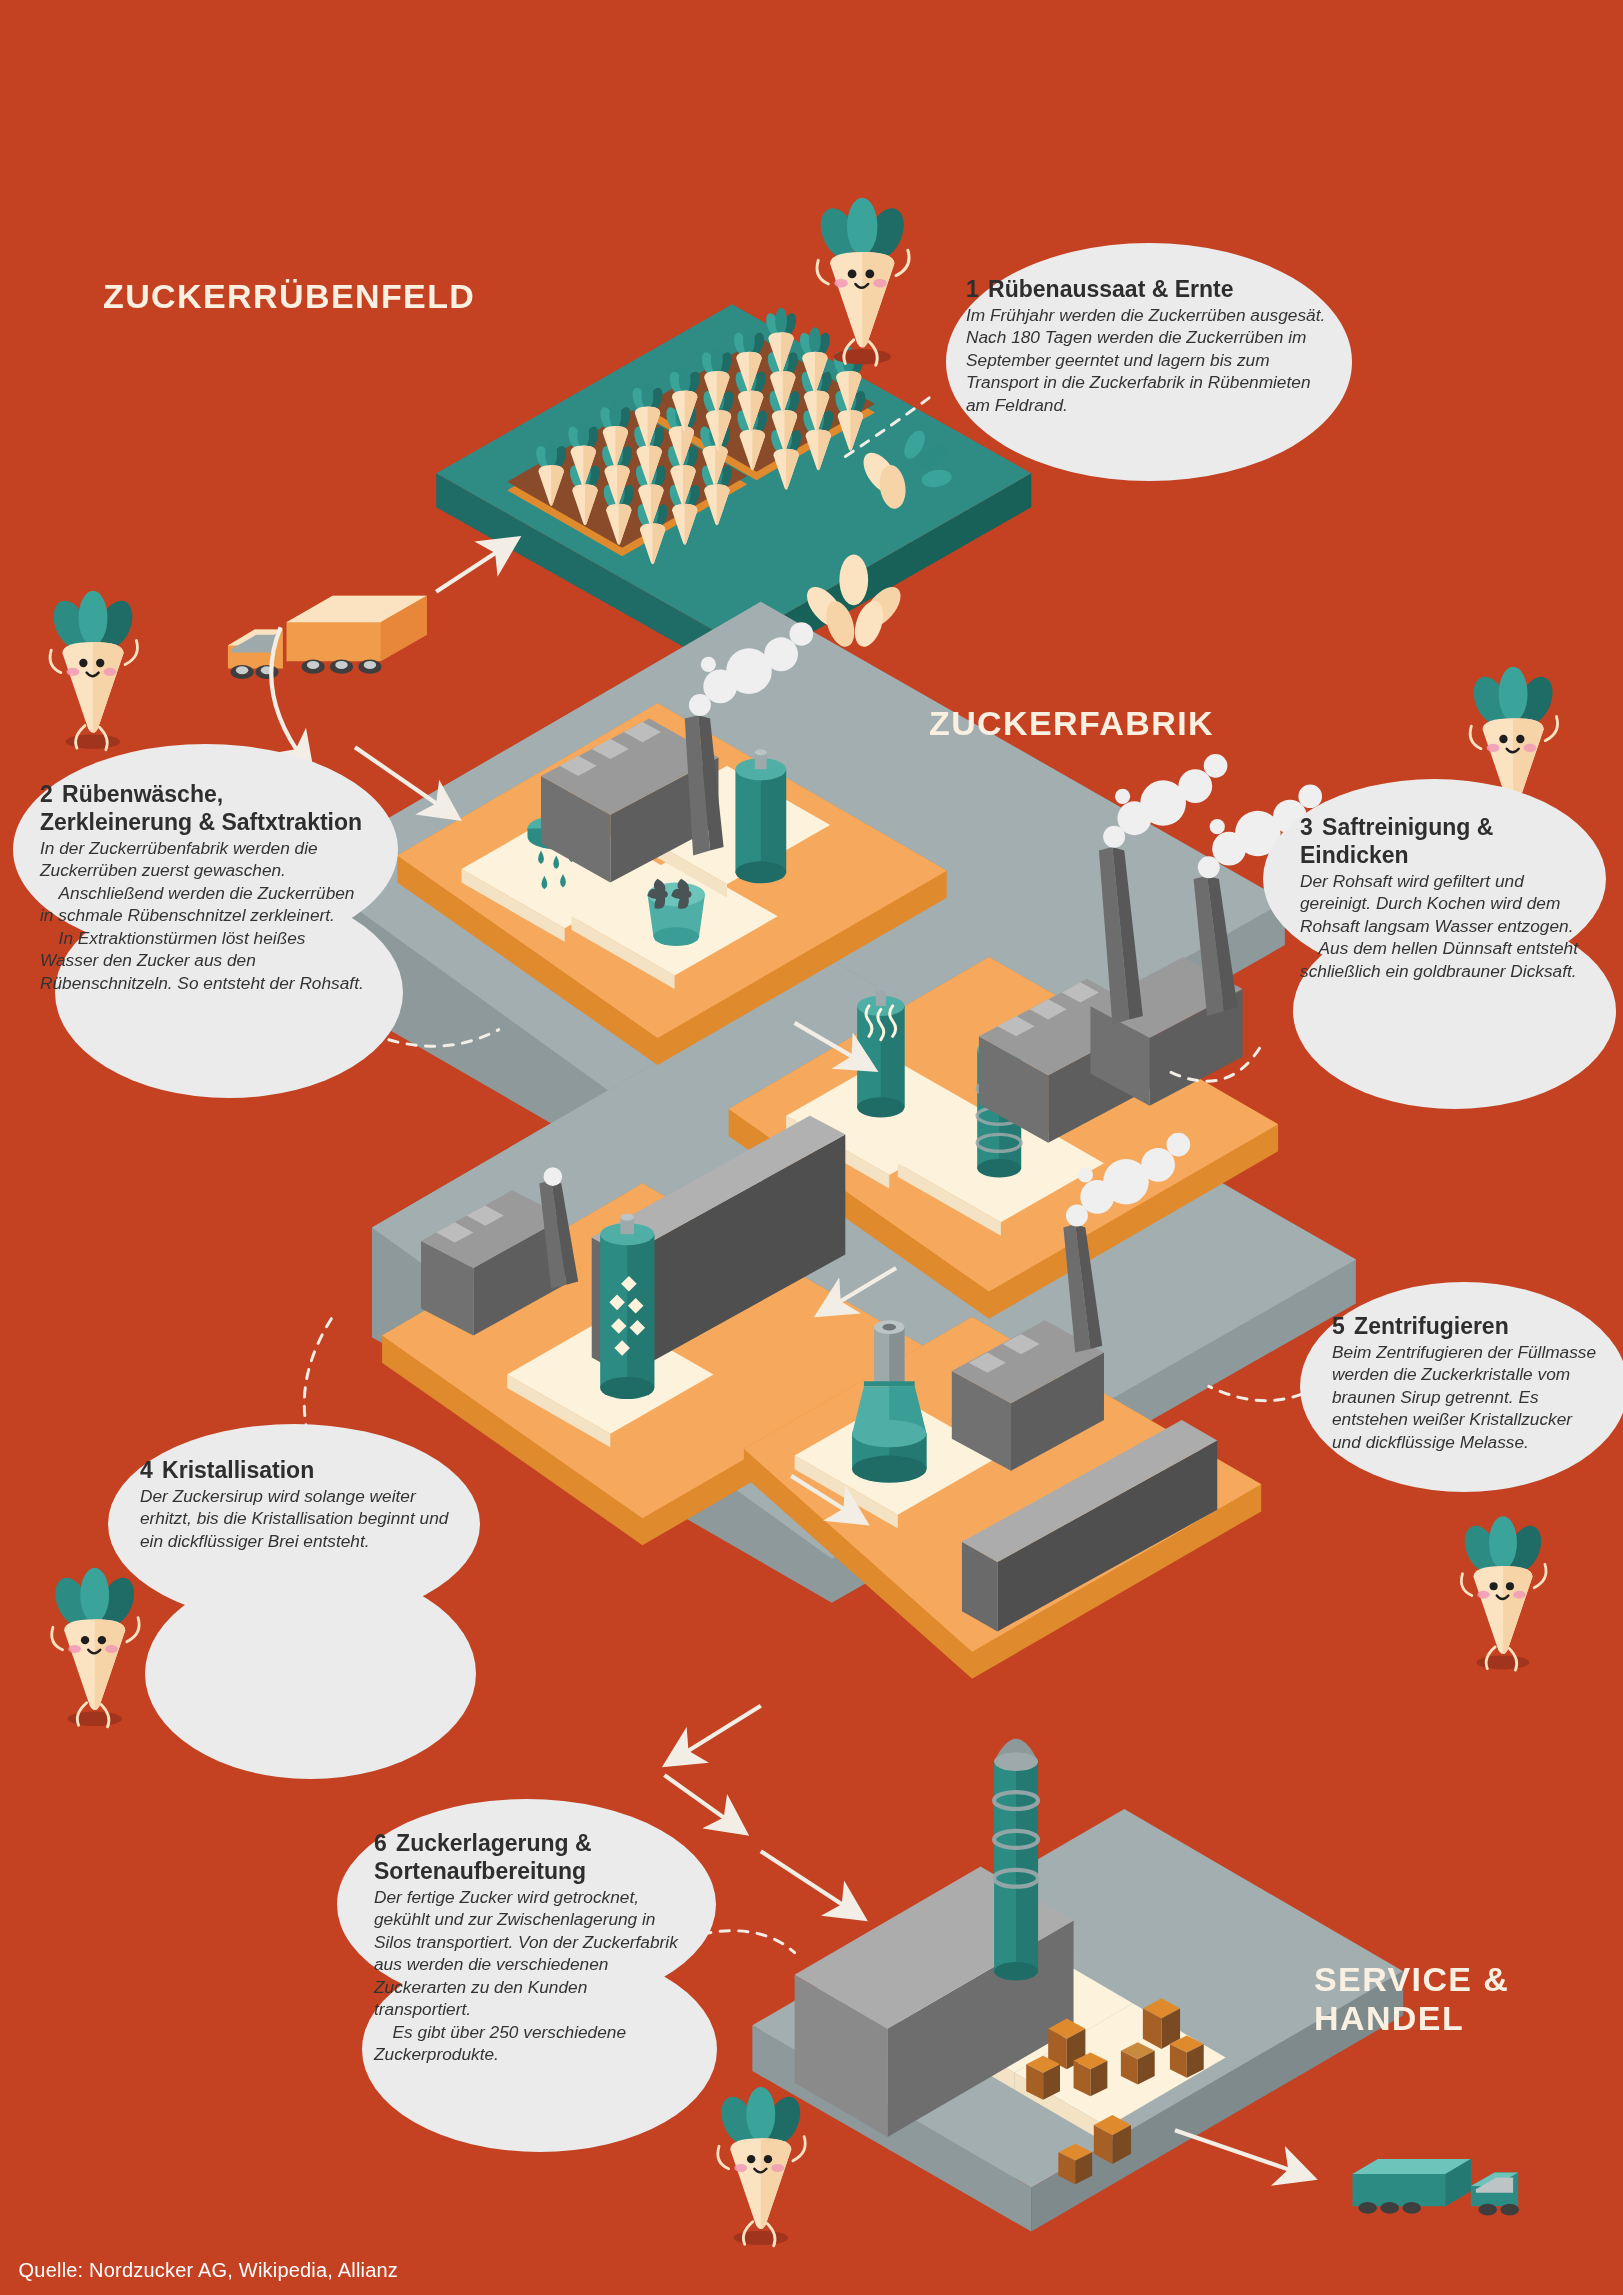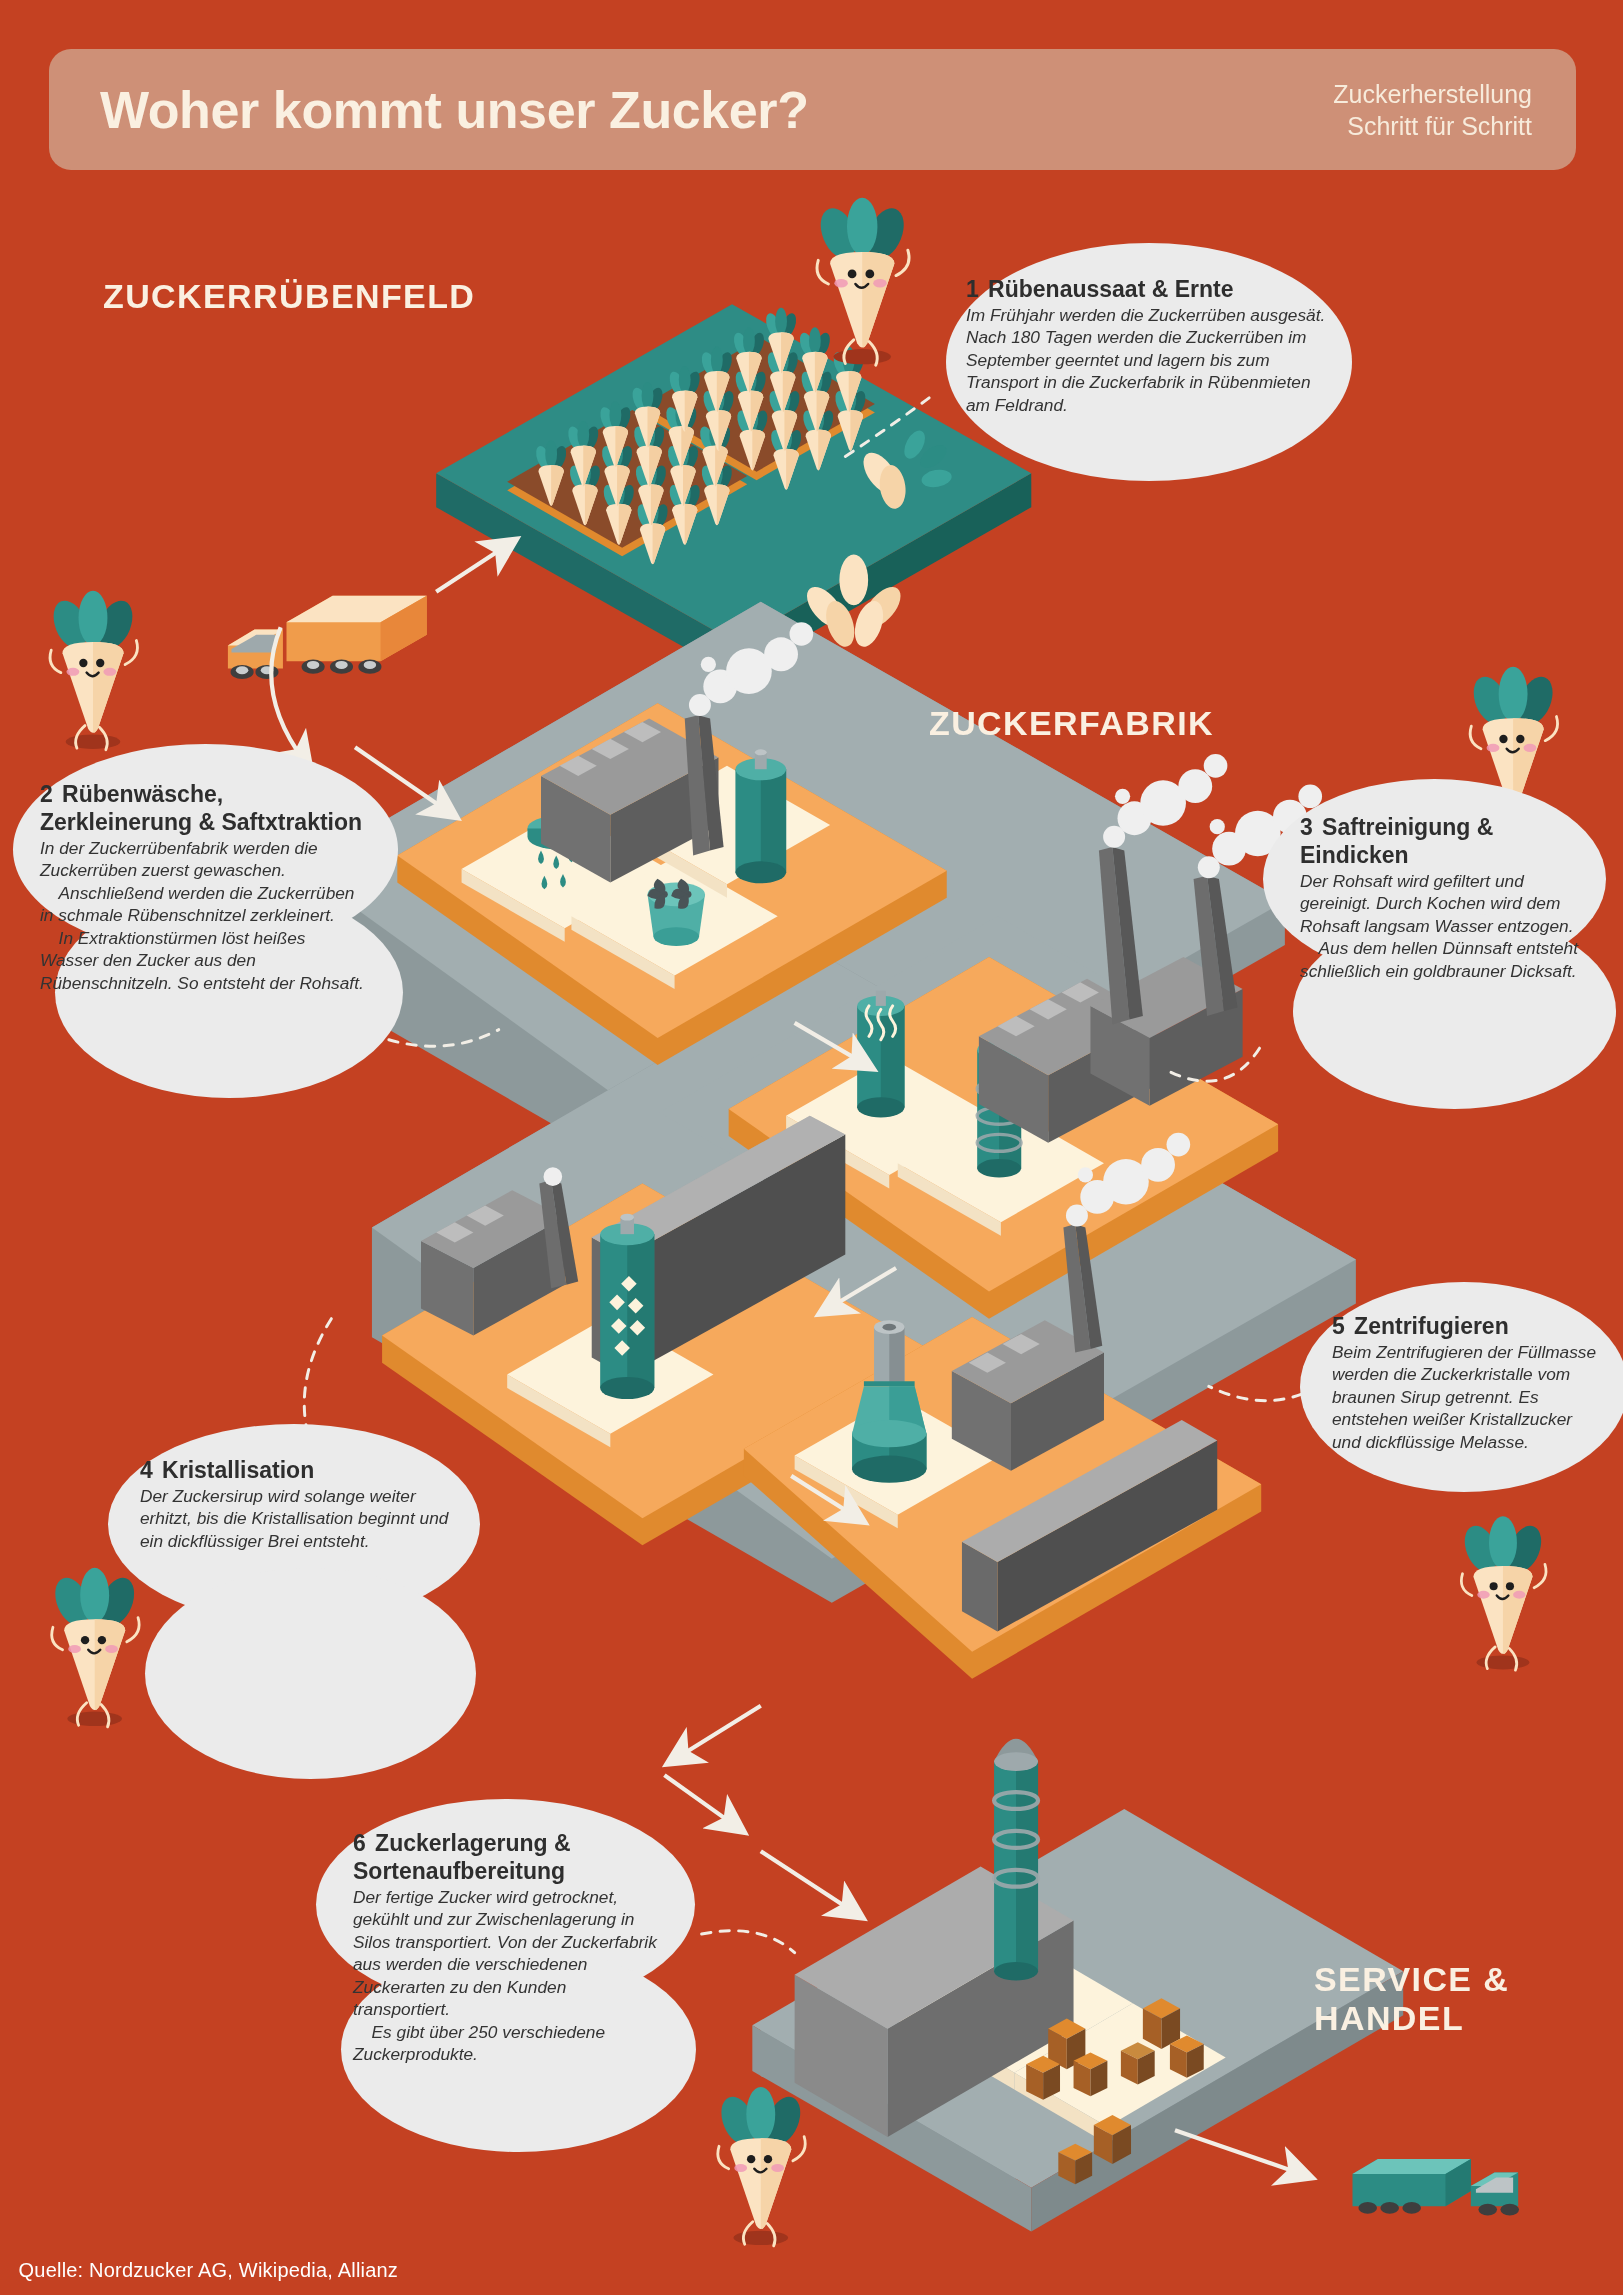--- a/index.html
+++ b/index.html
@@ -121,21 +121,21 @@
   #bubble-3 .lobe.l1 { left: -37px; top: -34px; width: 343px; height: 200px; }
   #bubble-3 .lobe.l2 { left: -6.8px;  top: 100px; width: 323px; height: 196px; }
 
   #bubble-4 { left: 140px; top: 1456px; width: 313px; }
   #bubble-4 .lobe.l1 { left: -32px; top: -32px; width: 372px; height: 200px; }
   #bubble-4 .lobe.l2 { left: 5px;   top: 112px; width: 331px; height: 211px; }
 
   #bubble-5 { left: 1332px; top: 1312px; width: 269px; }
   #bubble-5 .lobe { left: -32px; top: -30px; width: 328px; height: 210px; }
 
-  #bubble-6 { left: 353px; top: 1829px; width: 315px; }
+  #bubble-6 { left: 374px; top: 1829px; width: 315px; }
   #bubble-6 .lobe.l1 { left: -37px; top: -30px; width: 379px; height: 211px; }
   #bubble-6 .lobe.l2 { left: -12px; top: 118px; width: 355px; height: 205px; }
 
   
   #scene { position: absolute; left: 0; top: 0; width: 1623px; height: 2295px; }
 </style>
 </head>
 <body>
 
 <div id="stage">
@@ -610,27 +610,20 @@
         <use href="#beetMascot" x="0" y="0"></use>
       </g>
     <g transform="translate(1778,1882) scale(0.92)">
         <use href="#beetMascot" x="0" y="0"></use>
       </g>
     <g transform="translate(900,2560) scale(0.95)">
         <use href="#beetMascot" x="0" y="0"></use>
       </g>
   </svg>
 
-  <div class="header-bar">
-    <div class="header-title">Woher kommt unser Zucker?</div>
-    <div class="header-sub">
-      <div>Zuckerherstellung</div>
-      <div>Schritt für Schritt</div>
-    </div>
-  </div>
 
   <div class="section-label" id="label-field">ZUCKERRÜBENFELD</div>
   <div class="section-label" id="label-factory">ZUCKERFABRIK</div>
   <div class="section-label" id="label-service">
     <div>SERVICE &amp;</div>
     <div>HANDEL</div>
   </div>
 
   <div class="bubble" id="bubble-1">
     <div class="lobe"></div>

